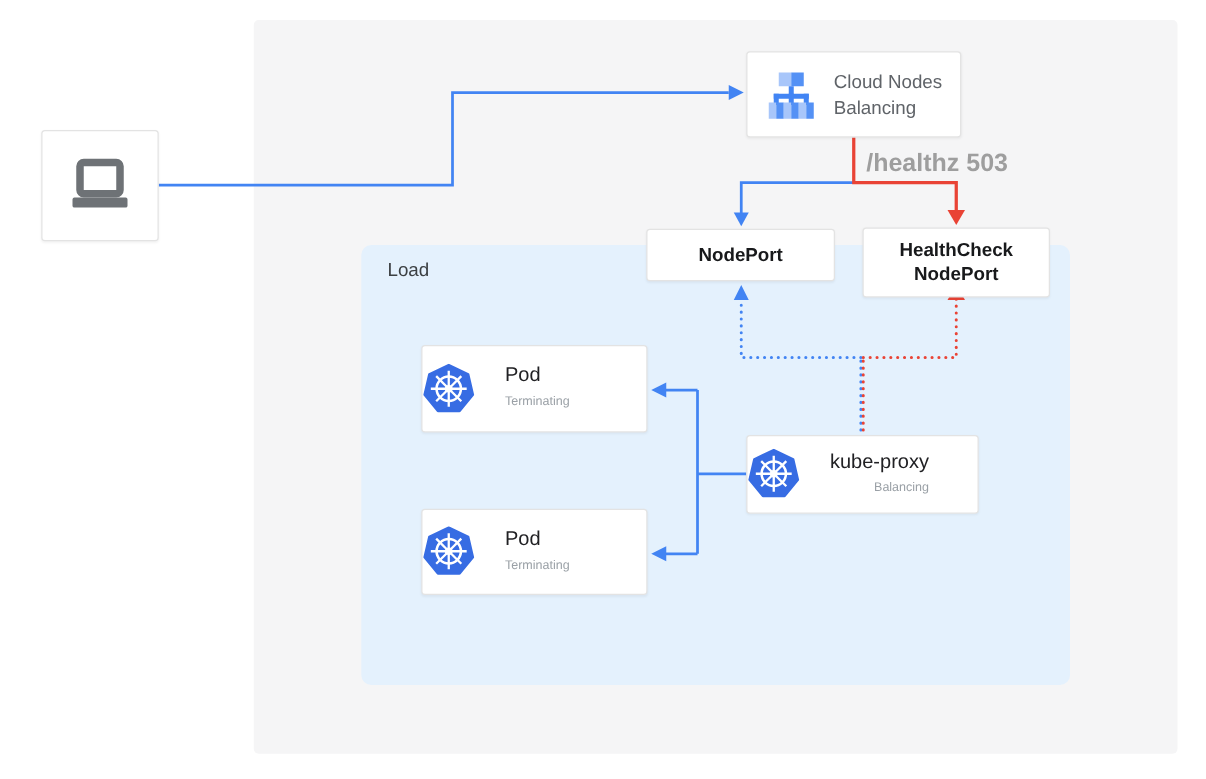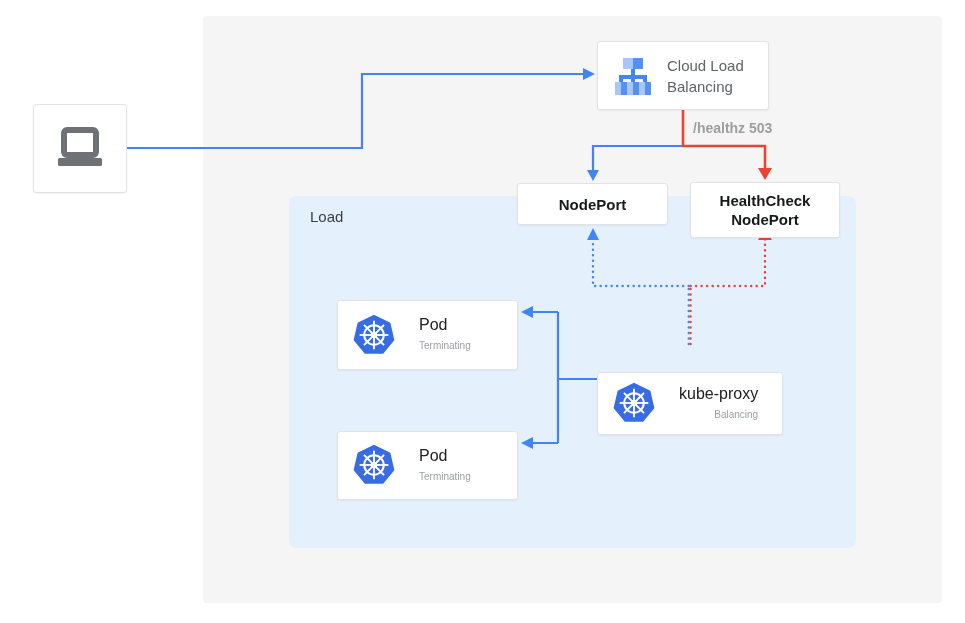--- a/index.html
+++ b/index.html
@@ -25,29 +25,29 @@
     position:absolute;background:#ffffff;border:1px solid #e3e3e3;
     border-radius:3px;box-shadow:0 1px 2px rgba(0,0,0,0.05);
     box-sizing:border-box;display:flex;align-items:center;
   }
   .client-card{left:33px;top:104px;width:94px;height:89px;justify-content:center;}
   .clb-card{left:597px;top:41px;width:172px;height:69px;padding-left:13px;}
   .clb-text{margin-left:12px;font-size:15px;line-height:21px;color:#5f6368;}
   .port-card{font-weight:bold;color:#18191b;font-size:15px;justify-content:center;text-align:center;}
   .nodeport-card{left:517px;top:183px;width:151px;height:42px;}
   .hcnp-card{left:690px;top:182px;width:150px;height:56px;line-height:19px;}
-  .entity-card{padding-left:15px;margin-top:24px;}
+  .entity-card{}
   .pod1-card{left:337px;top:276px;width:181px;height:70px;}
   .pod2-card{left:337px;top:407px;width:181px;height:69px;}
   .kproxy-card{left:597px;top:348px;width:186px;height:63px;text-align:right;}
   .entity-text{margin-left:24px;}
   .entity-title{font-size:16px;line-height:22px;color:#212124;}
   .entity-sub{font-size:10px;line-height:20px;color:#9aa0a6;}
   .healthz-label{
-    left:693px;top:120px;font-size:14px;font-weight:bold;color:#9e9e9e;
+    left:693px;top:120px;font-size:20px;font-weight:bold;color:#9e9e9e;
   }
   .edges{left:0;top:0;width:965px;height:623px;pointer-events:none;}
   .icon{flex:0 0 auto;display:block;}
 </style>
 </head>
 <body>
 
 <div class="abs outer-panel"></div>
 <div class="abs nodes-panel">
   <div class="nodes-label">Load</div>
@@ -104,21 +104,21 @@
     <rect x="20" y="20" width="4" height="9" fill="#4285f4"></rect>
     <rect x="32" y="20" width="4" height="9" fill="#4285f4"></rect>
     <rect x="4" y="27" width="6" height="13" fill="#a8c6fa"></rect>
     <rect x="10" y="27" width="6" height="13" fill="#5491f5"></rect>
     <rect x="16" y="27" width="6" height="13" fill="#a8c6fa"></rect>
     <rect x="22" y="27" width="6" height="13" fill="#5491f5"></rect>
     <rect x="28" y="27" width="6" height="13" fill="#a8c6fa"></rect>
     <rect x="34" y="27" width="6" height="13" fill="#5491f5"></rect>
   </svg>
   <div class="clb-text">
-    <div>Cloud Load</div>
+    <div>Cloud Nodes</div>
     <div>Balancing</div>
   </div>
 </div>
 
 <div class="abs healthz-label">/healthz 503</div>
 
 <div class="card port-card nodeport-card">
   <span>NodePort</span>
 </div>
 

